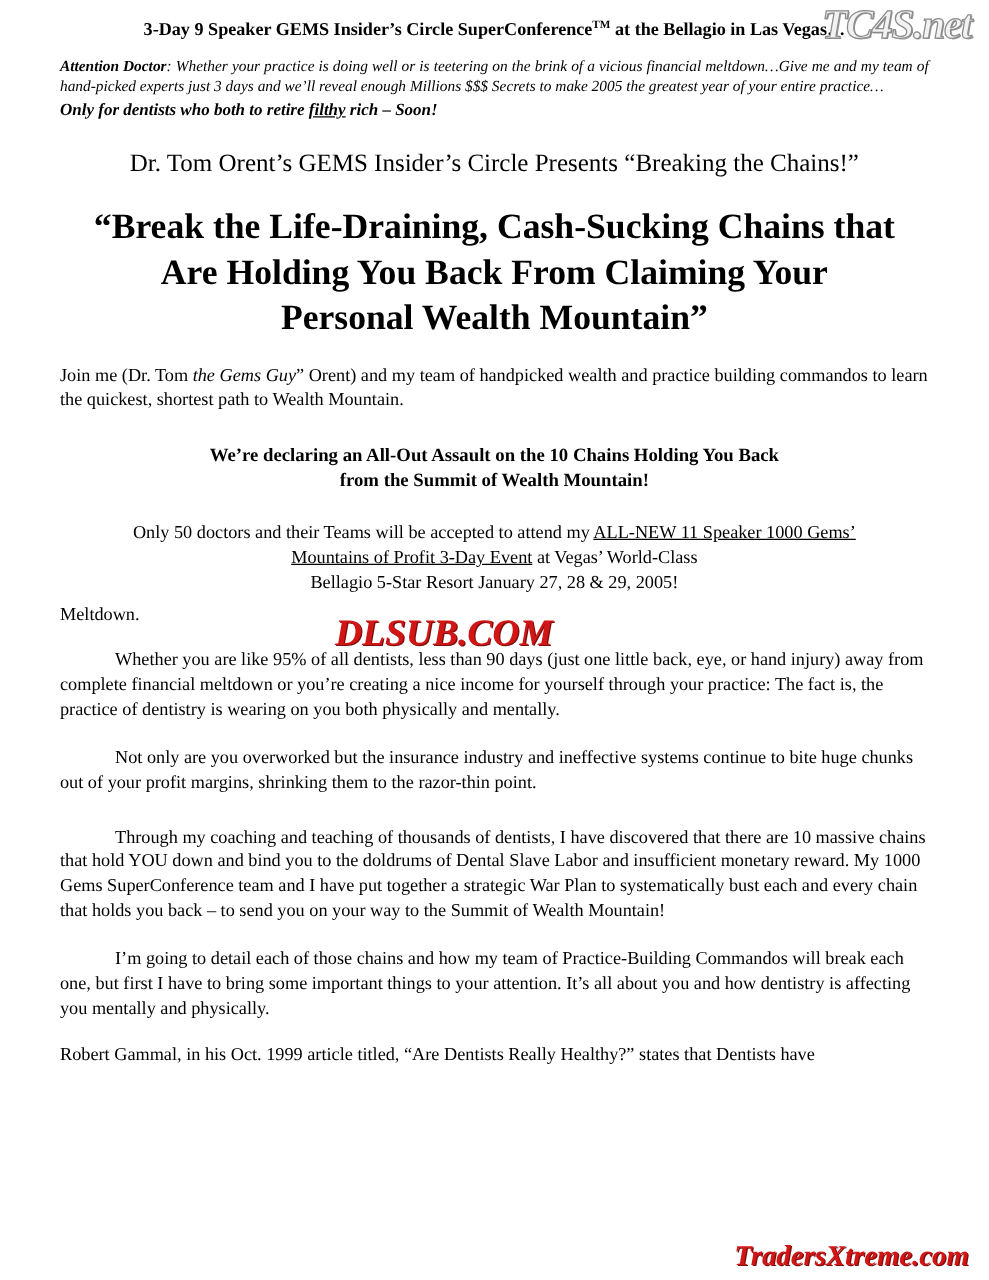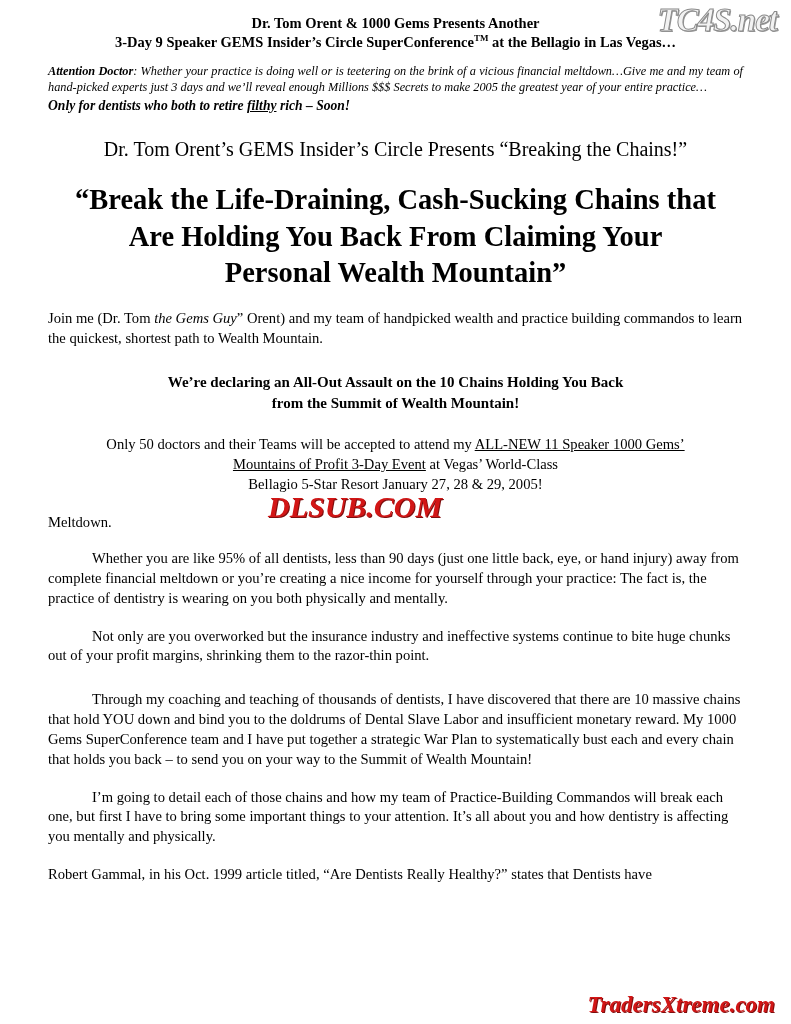--- a/index.html
+++ b/index.html
@@ -127,41 +127,40 @@
     text-align: center;
     font-size: 14.6px;
     line-height: 1.38;
     margin-top: 20px;
     position: relative;
     z-index: 1;
   }
   .only50 u { text-decoration: underline; }
 
   .dear { font-size: 14.6px; margin-top: 28px; }
-  .meltdown { font-size: 14.6px; margin-top: 20px; }
+  .meltdown { font-size: 14.6px; margin-top: 8px; }
 
   .body-para {
     font-size: 14.6px;
     line-height: 1.36;
     margin-top: 18px;
     text-align: left;
   }
   .body-para .ind { display: inline-block; width: 44px; }
 
   .gap-big { margin-top: 24px; }
 </style>
 </head>
 <body>
 
 <div class="page">
 
   <div class="wm-tc4s">TC4S.net</div>
 
   <div>
-    <div class="hdr-line">Dr. Tom Orent &amp; 1000 Gems Presents Another</div>
     <div class="hdr-line"><span>3-Day 9 Speaker GEMS Insider’s Circle SuperConference</span><sup>TM</sup><span> at the Bellagio in Las Vegas…</span></div>
   </div>
 
   <div class="attention">
     <b>Attention Doctor</b><span>: Whether your practice is doing well or is teetering on the brink of a vicious financial meltdown…Give me and my team of hand-picked experts just 3 days and we’ll reveal enough Millions $$$ Secrets to make 2005 the greatest year of your entire practice…</span>
   </div>
   <div class="only-dentists">
     <span>Only for dentists who both to retire </span><u>filthy</u><span> rich – Soon!</span>
   </div>
 

